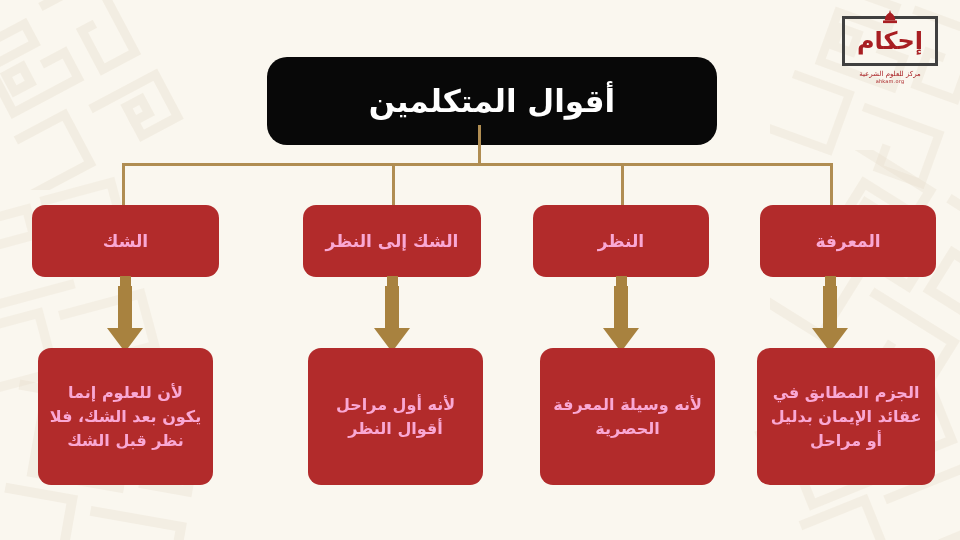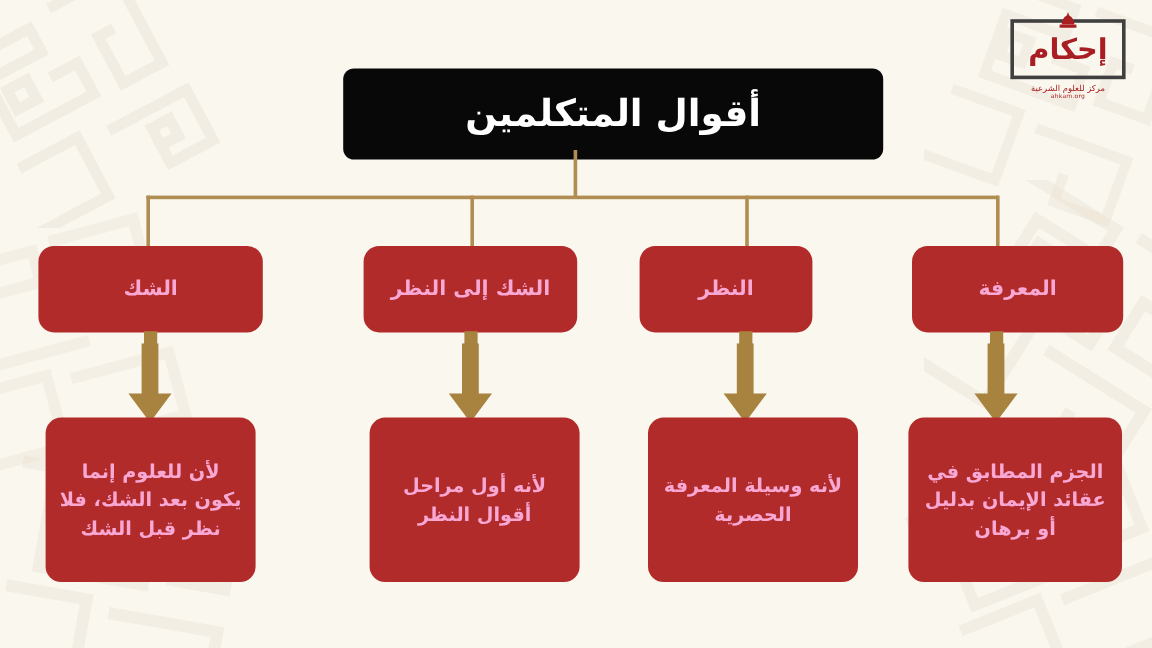--- a/index.html
+++ b/index.html
@@ -27,24 +27,24 @@
   .wm-tl { left:-40px;  top:-30px; }
   .wm-tr { right:-20px; top:-20px; }
   .wm-bl { left:-30px;  bottom:-60px; }
   .wm-br { right:-40px; bottom:-50px; }
   .wm-ml { left:-60px;  top:170px; }
   .wm-mr { right:-50px; top:150px; }
 
   
   .title-box {
     position:absolute;
-    left:286px; top:57px;
-    width:450px; height:76px;
+    left:267px; top:57px;
+    width:450px; height:88px;
     background:#080808;
-    border-radius:9px;
+    border-radius:20px;
     display:flex;
     align-items:center;
     justify-content:center;
   }
   .title-text {
     color:#FFFFFF;
     font-size:31px;
     font-weight:bold;
     letter-spacing:0.5px;
     line-height:1;
@@ -234,21 +234,21 @@
   <div class="conn-drop" style="left:830px;"></div>
 
   <div class="node node-lvl1" style="left:32px;  top:205px; width:187px;">
     <span class="node-label">الشك</span>
   </div>
 
   <div class="node node-lvl1" style="left:303px; top:205px; width:178px;">
     <span class="node-label">الشك إلى النظر</span>
   </div>
 
-  <div class="node node-lvl1" style="left:533px; top:205px; width:144px;">
+  <div class="node node-lvl1" style="left:533px; top:205px; width:176px;">
     <span class="node-label">النظر</span>
   </div>
 
   <div class="node node-lvl1" style="left:760px; top:205px; width:176px;">
     <span class="node-label">المعرفة</span>
   </div>
 
   <div class="stub" style="left:120px; top:276px;"></div>
   <div class="stub" style="left:387px; top:276px;"></div>
   <div class="stub" style="left:616px; top:276px;"></div>
@@ -281,16 +281,16 @@
 
   <div class="node node-lvl2" style="left:308px; top:348px; width:175px;">
     <span class="node-label">لأنه أول مراحل أقوال النظر</span>
   </div>
 
   <div class="node node-lvl2" style="left:540px; top:348px; width:175px;">
     <span class="node-label">لأنه وسيلة المعرفة الحصرية</span>
   </div>
 
   <div class="node node-lvl2" style="left:757px; top:348px; width:178px;">
-    <span class="node-label">الجزم المطابق في عقائد الإيمان بدليل أو برهان</span>
+    <span class="node-label">الجزم المطابق في عقائد الإيمان بدليل أو مراحل</span>
   </div>
 
 </div>
 
 </body></html>

